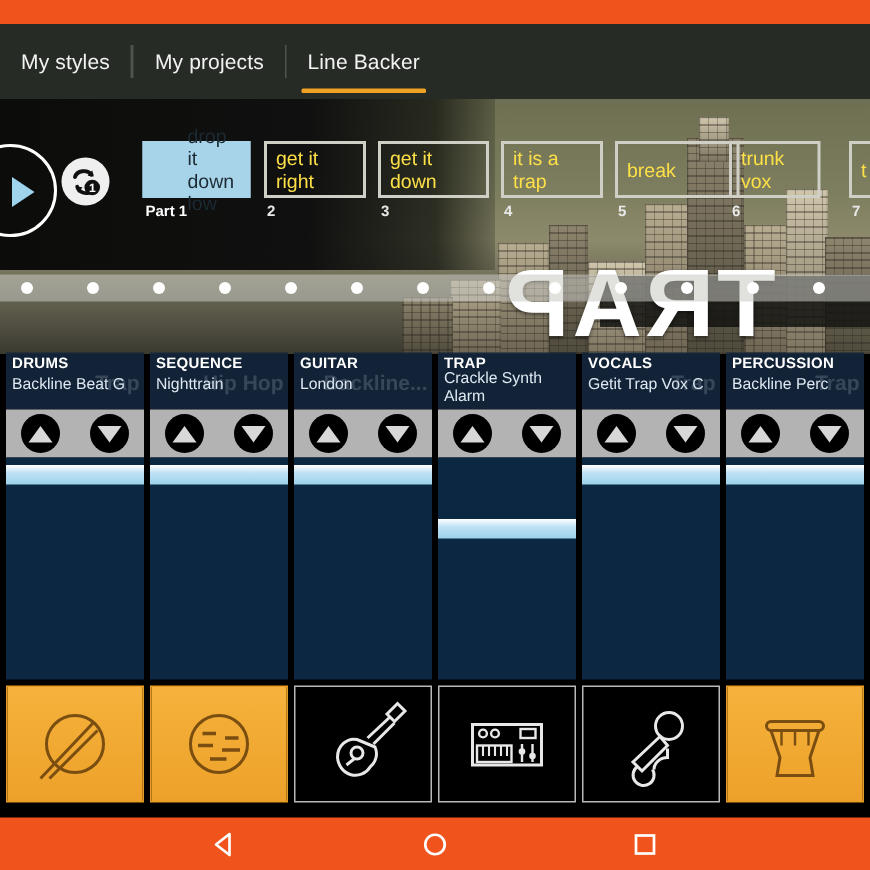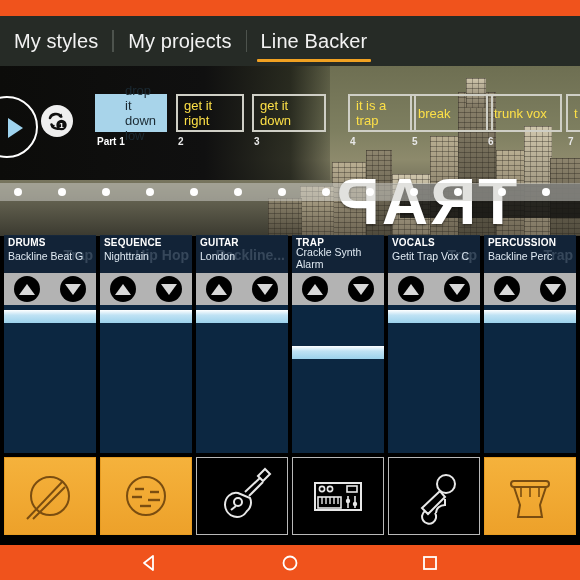--- a/index.html
+++ b/index.html
@@ -18,21 +18,21 @@
   }
 
   
   .tabbar {
     position:absolute; left:0; top:16px; width:580px; height:50px;
     background:#262b26;
     display:flex; align-items:center;
   }
   .tab {
     position:relative; height:50px; display:flex; align-items:center;
-    padding:0 14px; color:#f2f2f2; font-size:20px; letter-spacing:.1px;
+    padding:0 14px; color:#f2f2f2; font-size:14px; letter-spacing:.1px;
     white-space:nowrap;
   }
   .tab-sep { width:1px; height:22px; background:#4d534d; }
   .tab .underline {
     position:absolute; left:10px; right:10px; bottom:4px; height:3px;
     background:#f0a122; display:none; border-radius:1px;
   }
   .tab.active .underline { display:block; }
 
   
@@ -235,34 +235,34 @@
           <span>get it right</span>
         </div>
         <div class="num">2</div>
       </div>
       <div class="part" style="left: 252px;">
         <div class="box" style="width: 74px;">
           <span>get it down</span>
         </div>
         <div class="num">3</div>
       </div>
-      <div class="part" style="left: 348px; border-radius: 13px;">
+      <div class="part" style="left: 334px; border-radius: 13px;">
         <div class="box" style="width: 68px;">
           <span>it is a trap</span>
         </div>
         <div class="num">4</div>
       </div>
       <div class="part" style="left: 410px;">
         <div class="box" style="width: 83px;">
           <span>break</span>
         </div>
         <div class="num">5</div>
       </div>
       <div class="part" style="left: 486px;">
-        <div class="box" style="width: 76px;">
+        <div class="box" style="width: 61px;">
           <span>trunk vox</span>
         </div>
         <div class="num">6</div>
       </div>
       <div class="part" style="left: 566px;">
         <div class="box" style="width: 20px;">
           <span>t</span>
         </div>
         <div class="num">7</div>
       </div>

